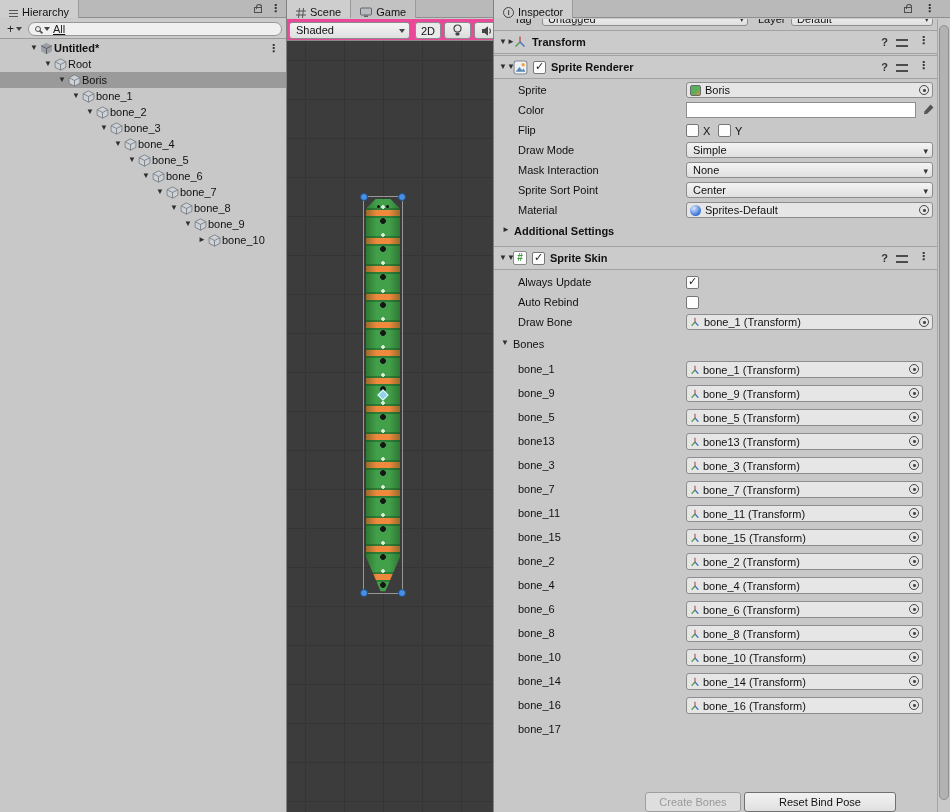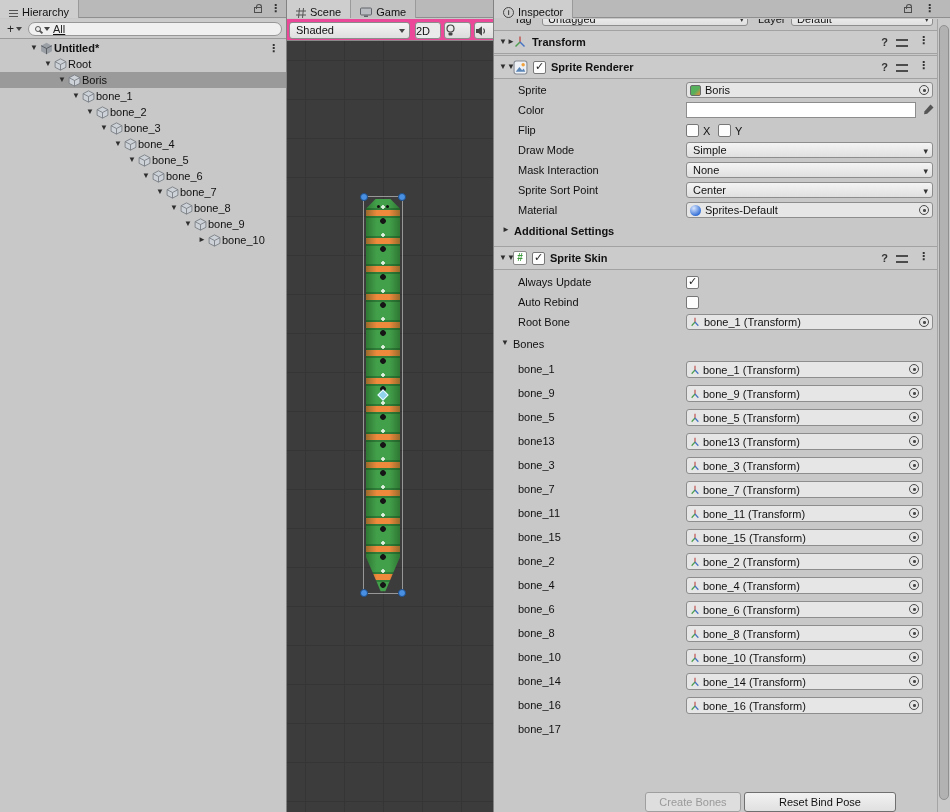--- a/index.html
+++ b/index.html
@@ -40,21 +40,21 @@
   .h-row .icon-scene { display:none; }
   .h-row.scene .icon-scene { display:block; }
   .h-row.scene .h-label { font-weight:bold; }
   .row-kebab { display:none; }
   .h-row.scene .row-kebab { display:block; position:static; margin-left:auto; margin-right:8px; }
 
   
   .s-toolbar { position:absolute; top:19px; left:0; right:0; height:22px; background:#ec4899; border-bottom:1px solid #8a8a8a; }
   .dd-btn { position:absolute; top:3px; height:17px; background:linear-gradient(#f4f4f4,#dfdfdf); border:1px solid #8b8b8b; border-radius:3px; line-height:15px; padding:0 16px 0 6px; }
   .dd-btn .dd-caret { position:absolute; right:4px; top:6px; width:0; height:0; border-left:3px solid transparent; border-right:3px solid transparent; border-top:4px solid #444; }
-  .tool-btn { position:absolute; top:3px; height:17px; background:linear-gradient(#f0f0f0,#dcdcdc); border:1px solid #8b8b8b; border-radius:3px; display:flex; align-items:center; }
+  .tool-btn { position:absolute; top:3px; height:17px; background:linear-gradient(#f0f0f0,#dcdcdc); border:1px solid #8b8b8b; border-radius:3px; display:flex; align-items:center; justify-content:center; }
   .viewport { position:absolute; top:41px; left:0; right:0; bottom:0; background-color:#3c3c3c;
     background-image:linear-gradient(90deg,#353535 1px,transparent 1px),linear-gradient(#353535 1px,transparent 1px);
     background-size:39px 39px; background-position:18px 19px; }
   .sel-box { position:absolute; left:76px; top:155px; width:40px; height:398px; border:1px solid rgba(200,200,200,0.65); }
   .handle { position:absolute; width:8px; height:8px; border-radius:50%; background:#4a90e2; border:1px solid #1d4f8c; }
   .snake { position:absolute; left:2px; top:2px; width:34px; height:393px;
     background-image:
       radial-gradient(circle, #dff0df 1.5px, transparent 2.1px),
       radial-gradient(circle, #161616 2.5px, transparent 3.2px),
       linear-gradient(90deg, rgba(12,54,16,0.38), transparent 32%, transparent 68%, rgba(12,54,16,0.38)),
@@ -463,21 +463,21 @@
     <span class="plabel">Always Update</span>
     <span class="cb checked cb-abs" style="left:192px"></span>
   </div>
 
   <div class="prow" style="top:293px">
     <span class="plabel">Auto Rebind</span>
     <span class="cb cb-abs" style="left:192px"></span>
   </div>
 
   <div class="prow" style="top:313px">
-    <span class="plabel">Root Bone</span>
+    <span class="plabel">Draw Bone</span>
     <div class="objfield">
       <svg width="10" height="10" viewBox="0 0 12 12" style="flex:0 0 10px">
         <line x1="6" y1="6" x2="6" y2="1" stroke="#c0504d" stroke-width="1.4"></line>
         <line x1="6" y1="6" x2="2" y2="10.5" stroke="#4f9e4f" stroke-width="1.4"></line>
         <line x1="6" y1="6" x2="10" y2="10.5" stroke="#4472c4" stroke-width="1.4"></line>
       </svg>
       <span class="obj-text">bone_1 (Transform)</span>
       <span class="picker"></span>
     </div>
   </div>

